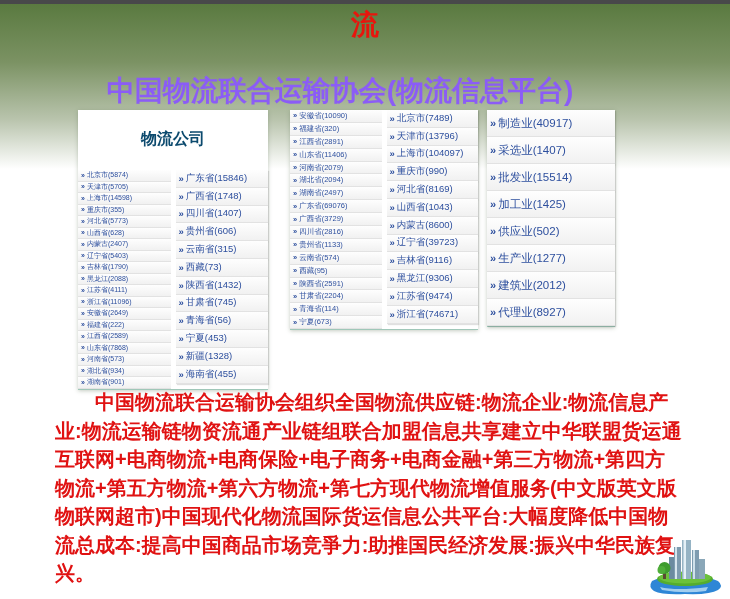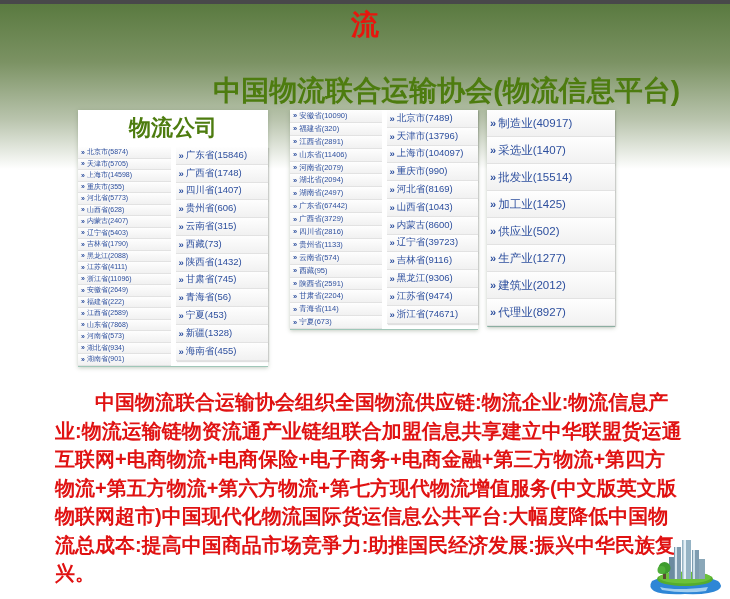--- a/index.html
+++ b/index.html
@@ -11,31 +11,31 @@
   .top-strip{position:absolute;left:0;top:0;width:730px;height:4px;background:#48484a;}
   .grad-bg{
     position:absolute;left:0;top:4px;width:730px;height:165px;
     background:linear-gradient(to bottom,#5a7a40 0%,#7b9263 35%,#b9c4ad 70%,#ffffff 100%);
   }
   .hdr{position:absolute;left:0;top:8px;width:730px;text-align:center;
     color:#e8150d;font-weight:bold;font-size:28px;line-height:32px;}
   .hl1{display:flex;justify-content:center;gap:118px;}
   .hl2{margin-top:1px;}
   .subtitle{
-    position:absolute;left:0;top:72px;width:680px;text-align:right;
-    color:#4d7c0f;font-weight:bold;font-size:28px;
+    position:absolute;left:0;top:72px;width:680px;text-align:center;
+    color:#8b5cf6;font-weight:bold;font-size:28px;
   }
   .panel{
     position:absolute;top:110px;background:#ffffff;
     box-shadow:0 1px 4px rgba(90,110,80,.35);
     border-bottom:1px solid #9fc7b8;
   }
   .panel h2{
-    margin:0;padding:3px 0 4px 0;text-align:center;
-    color:#4d7c0f;font-size:22px;font-weight:bold;
+    margin:16px;padding:3px 0 4px 0;text-align:center;
+    color:#0c4a6e;font-size:16px;font-weight:bold;
   }
   .panel .cols{display:flex;gap:5px;align-items:flex-start;}
   ul.list{list-style:none;margin:0;padding:0;flex:1;}
   ul.list li{
     display:flex;align-items:center;gap:2px;
     color:#2d4f9e;white-space:nowrap;overflow:hidden;
     background:linear-gradient(#fefefe,#f1f1f1);
     border-bottom:1px solid #e2e2e2;
     padding-left:3px;box-sizing:border-box;cursor:pointer;
   }
@@ -271,21 +271,21 @@
           <span>湖北省(2094)</span>
         </li>
 
         <li>
           <span class="arrow">»</span>
           <span>湖南省(2497)</span>
         </li>
 
         <li>
           <span class="arrow">»</span>
-          <span>广东省(67442)</span>
+          <span>广东省(69076)</span>
         </li>
 
         <li>
           <span class="arrow">»</span>
           <span>广西省(3729)</span>
         </li>
 
         <li>
           <span class="arrow">»</span>
           <span>四川省(2816)</span>

